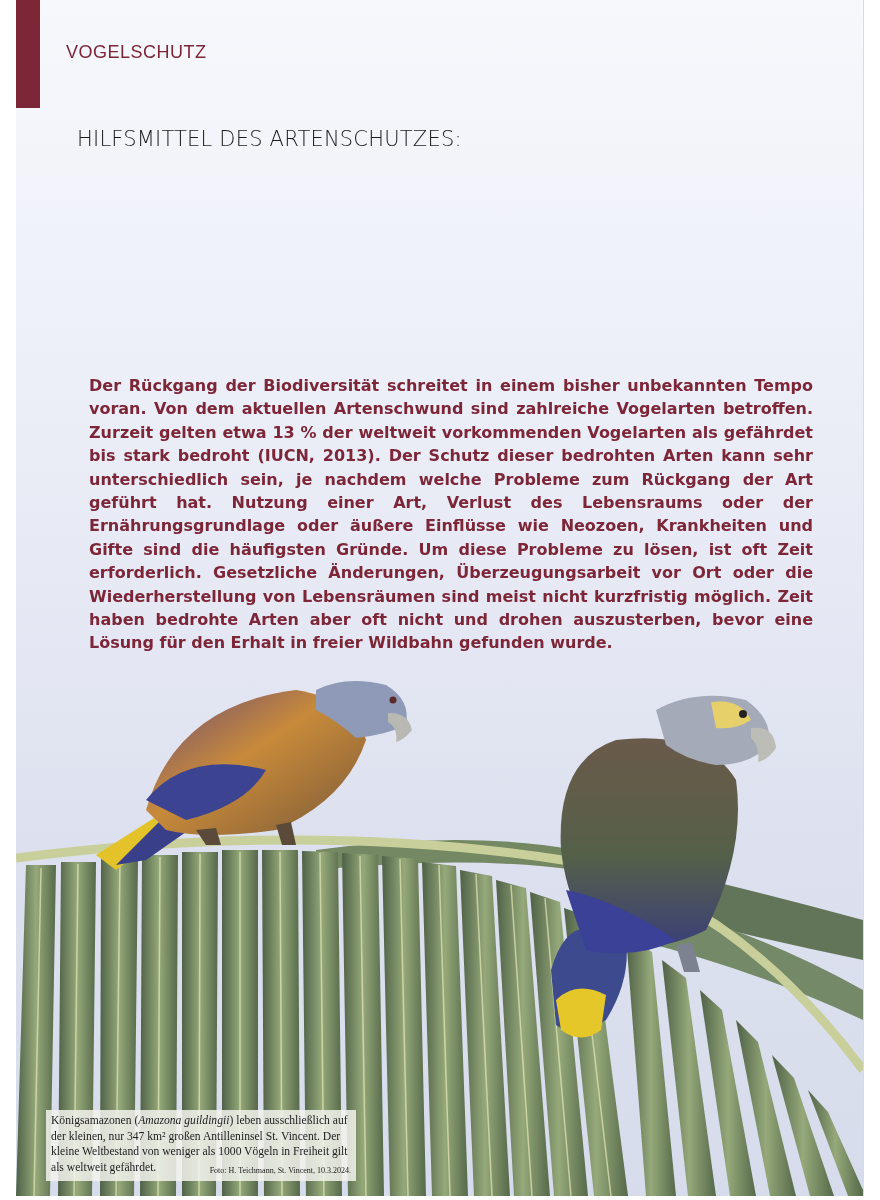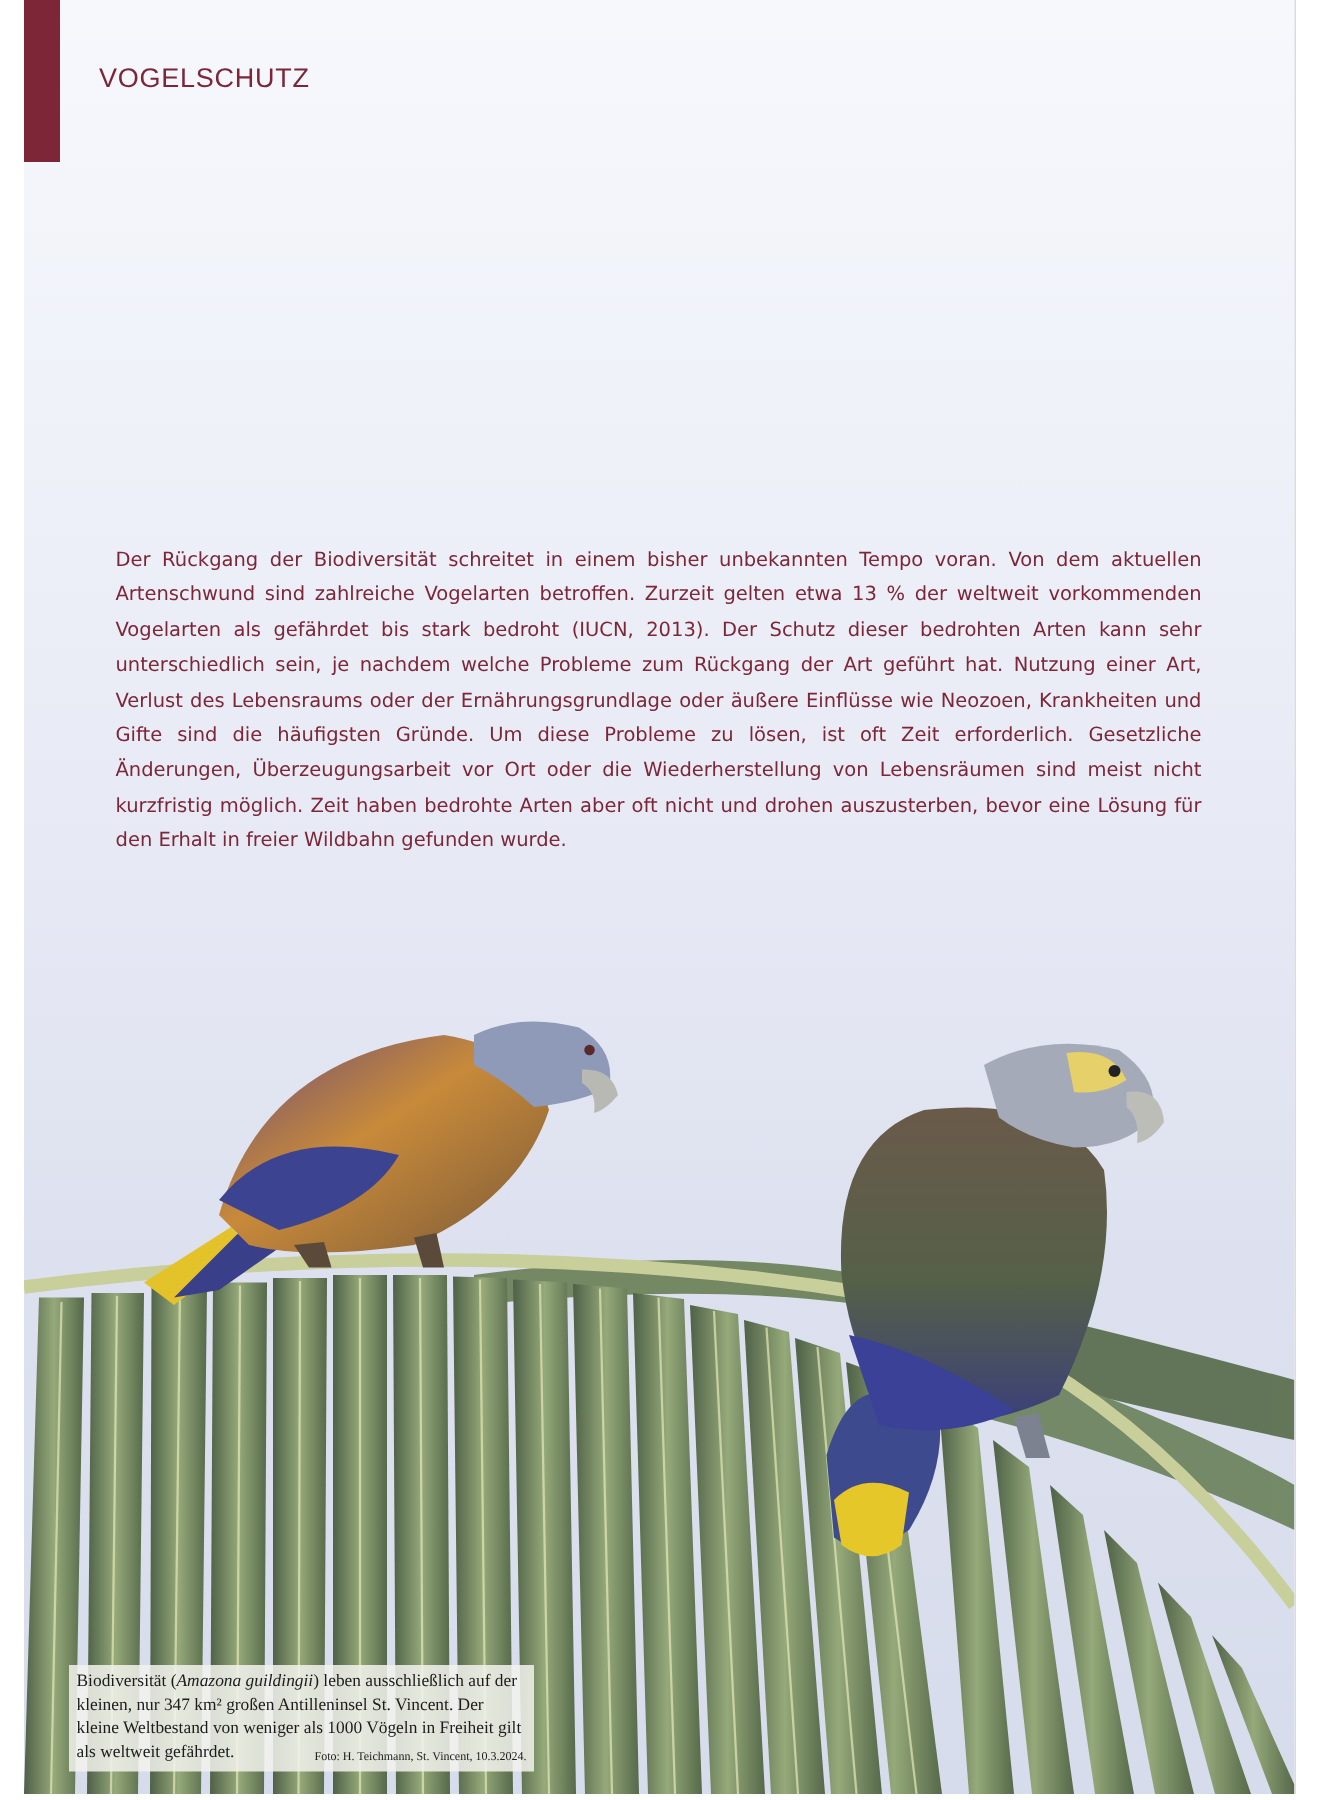--- a/index.html
+++ b/index.html
@@ -18,40 +18,41 @@
     .kicker {
       position: absolute; left: 61px; top: 127px; font-family: "DejaVu Sans", sans-serif;
       font-size: 21px; color: #1a1a1a; letter-spacing: 0.2px; font-weight: 300;
     }
     .headline {
       position: absolute; left: 60px; top: 186px; width: 740px; margin: 0;
       font-family: "DejaVu Sans", sans-serif; font-weight: bold; font-size: 51px;
       line-height: 68px; color: #0d0d0d; letter-spacing: -0.5px;
     }
     .lead {
-      position: absolute; left: 61px; top: 362px; width: 724px; margin: 0;
-      font-family: "DejaVu Sans", sans-serif; font-weight: normal; font-size: 13px;
+      position: absolute; left: 61px; top: 362px; width: 724px; margin: 12px;
+      font-family: "DejaVu Sans", sans-serif; font-weight: bold; font-size: 16px;
       line-height: 23.4px; color: #7c2638; text-align: justify;
     }
     .photo { position: absolute; left: 0; top: 600px; width: 847px; height: 596px; }
     .photo svg { width: 100%; height: 100%; display: block; }
     .caption {
       position: absolute; left: 30px; top: 1110px; width: 300px; padding: 3px 5px;
       background: rgba(242, 242, 236, 0.86);
       font-family: "Liberation Serif", serif; font-size: 11.6px; line-height: 15.6px; color: #1c1c1c;
     }
     .caption i { font-style: italic; }
     .credit { float: right; font-size: 8px; margin-top: 3px; text-align: right; }
   </style>
 </head>
 <body>
 
 <div class="page">
   <div class="section-bar"></div>
   <div class="section-label">VOGELSCHUTZ</div>
+  <div class="kicker">HILFSMITTEL DES ARTENSCHUTZES:</div>
   <p class="lead">Der Rückgang der Biodiversität schreitet in einem bisher unbekannten Tempo voran. Von dem aktuellen Artenschwund sind zahlreiche Vogelarten betroffen. Zurzeit gelten etwa 13 % der welt­weit vorkommenden Vogelarten als gefährdet bis stark bedroht (IUCN, 2013). Der Schutz dieser bedrohten Arten kann sehr unterschiedlich sein, je nachdem welche Probleme zum Rückgang der Art geführt hat. Nutzung einer Art, Verlust des Lebensraums oder der Ernährungsgrundlage oder äußere Einflüsse wie Neozoen, Krankheiten und Gifte sind die häufigsten Gründe. Um diese Prob­leme zu lösen, ist oft Zeit erforderlich. Gesetzliche Änderungen, Überzeugungsarbeit vor Ort oder die Wiederherstellung von Lebensräumen sind meist nicht kurzfristig möglich. Zeit haben bedrohte Arten aber oft nicht und drohen auszusterben, bevor eine Lösung für den Erhalt in freier Wildbahn gefunden wurde.</p>
 
   <div class="photo">
     <svg viewBox="0 0 847 596" preserveAspectRatio="none">
       <defs>
         <linearGradient id="leaf" x1="0" y1="0" x2="0" y2="1">
           <stop offset="0" stop-color="#a9b98a"></stop>
           <stop offset="0.5" stop-color="#7d9368"></stop>
           <stop offset="1" stop-color="#5f7752"></stop>
         </linearGradient>
@@ -142,16 +143,16 @@
         <path d="M640 110 Q680 88 730 100 Q758 120 752 145 Q735 165 700 165 Q670 160 650 145 Z" fill="#a5aab8"></path>
         <path d="M695 102 Q725 98 735 120 Q720 130 700 128 Z" fill="#e5d06a"></path>
         <path d="M735 128 Q758 125 760 148 Q752 160 742 162 Q744 145 735 138 Z" fill="#bdbdb8"></path>
         <circle cx="727" cy="114" r="4" fill="#222"></circle>
         <path d="M660 345 L668 372 L684 372 L676 342 Z" fill="#7d8290"></path>
       </g>
     </svg>
   </div>
 
   <div class="caption">
-    <span>Biodiversität (</span><i>Amazona guildingii</i><span>) leben ausschließlich auf der kleinen, nur 347 km² großen Antilleninsel St. Vincent. Der kleine Weltbestand von weniger als 1000 Vögeln in Freiheit gilt als weltweit gefährdet.</span>
+    <span>Königsamazonen (</span><i>Amazona guildingii</i><span>) leben ausschließlich auf der kleinen, nur 347 km² großen Antilleninsel St. Vincent. Der kleine Weltbestand von weniger als 1000 Vögeln in Freiheit gilt als weltweit gefährdet.</span>
     <span class="credit">Foto: H. Teichmann, St. Vincent, 10.3.2024.</span>
   </div>
 </div>
 
 </body></html>

